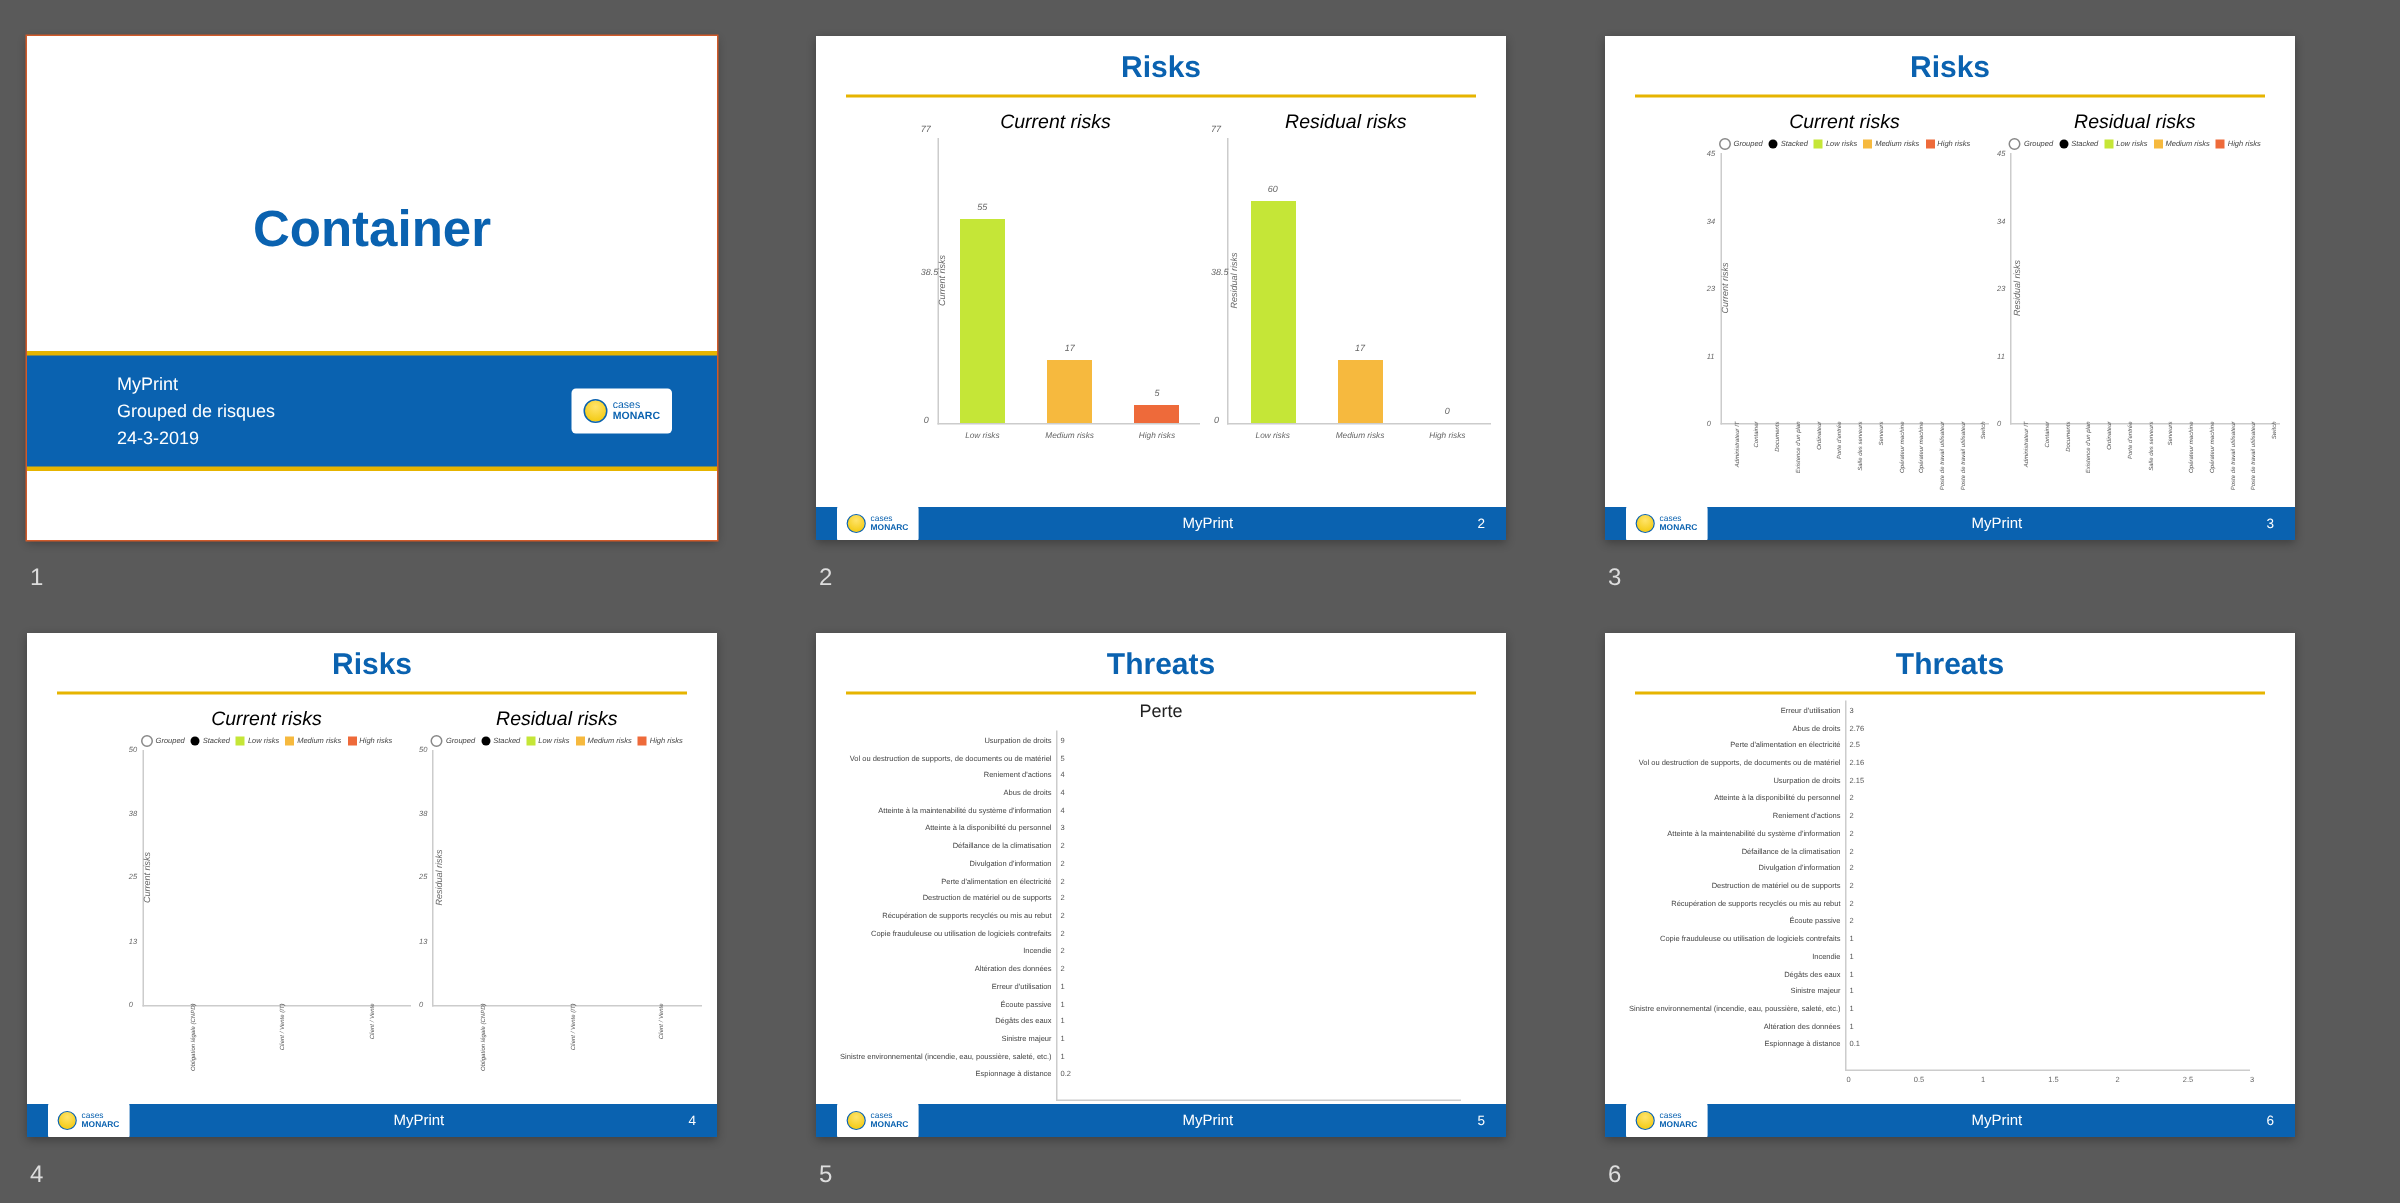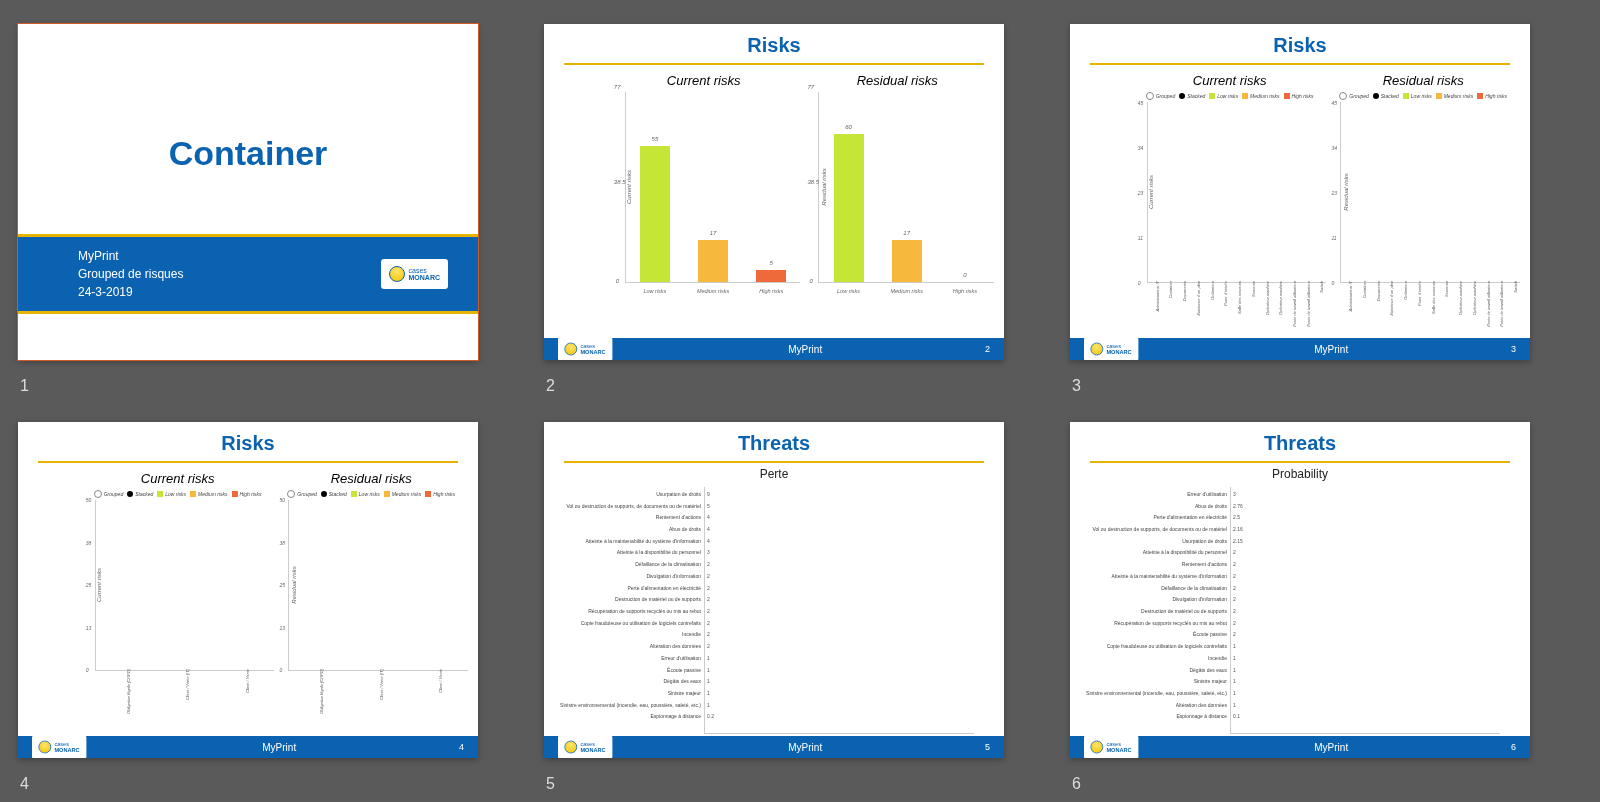--- a/index.html
+++ b/index.html
@@ -695,21 +695,20 @@
         <div class="fpage">5</div>
       </div>
     </div>
     <div class="slide-num">5</div>
   </div>
 
   <div class="slide-wrap">
     <div class="slide">
       <div class="head">Threats</div>
       <div class="head-rule"></div>
-      <div class="hsub">Probability</div>
       <div class="hbars" id="s6">
           <div class="hrow" style="top: 2px; height: 9.71429px;">
             <span class="hlab">Erreur d'utilisation</span>
             <div class="hbar" style="width:100%;background:#e94a35;height:9.714285714285714px"></div>
             <span class="hv">3</span>
           </div>
           <div class="hrow" style="top: 13.7143px; height: 9.71429px;">
             <span class="hlab">Abus de droits</span>
             <div class="hbar" style="width:92%;background:#ee6a3a;height:9.714285714285714px"></div>
             <span class="hv">2.76</span>

